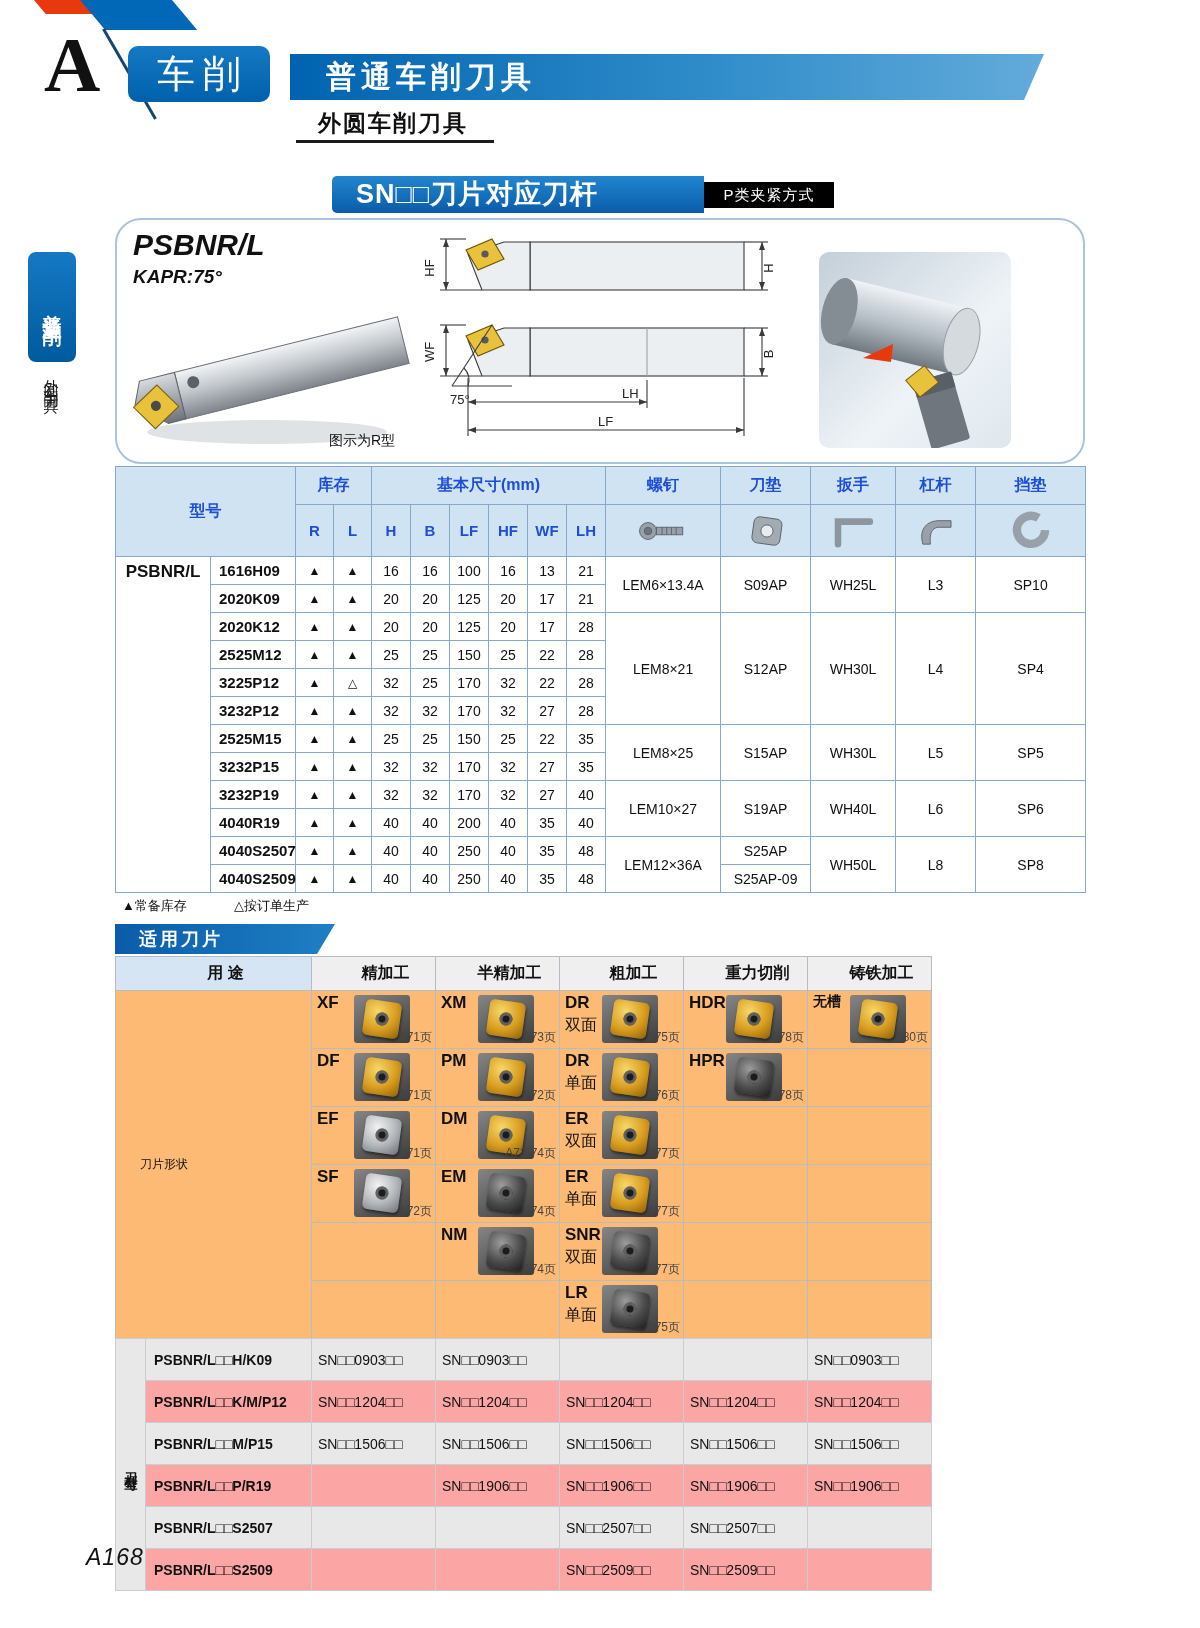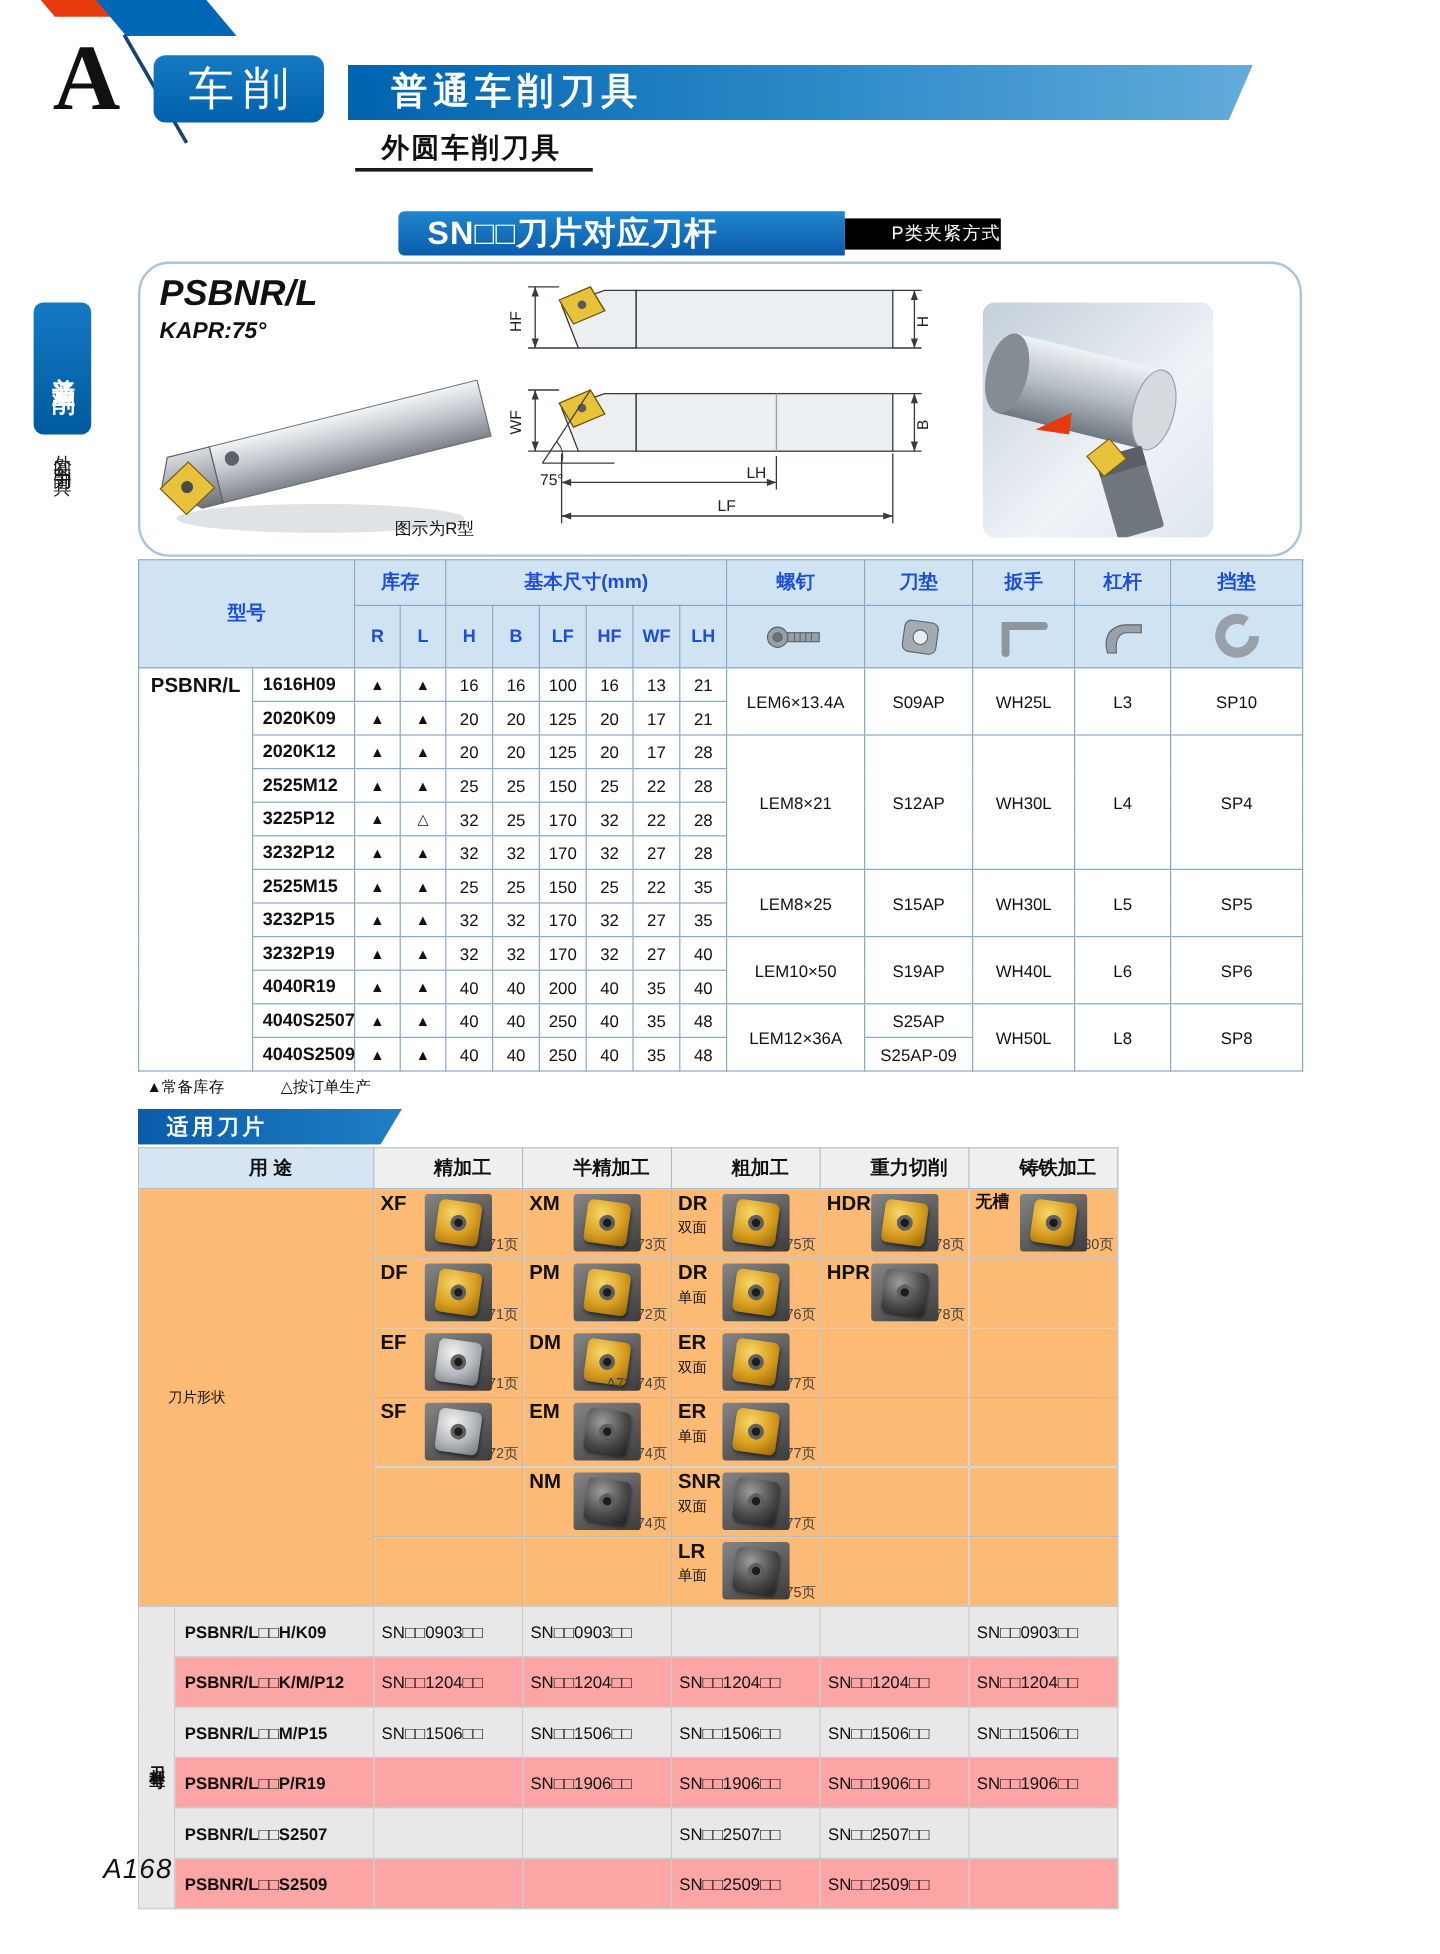--- a/index.html
+++ b/index.html
@@ -34,21 +34,21 @@
 .side-blue .v-text{writing-mode:vertical-lr;text-orientation:upright;font-size:19px;
                    font-weight:bold;letter-spacing:4px;}
 .side-sub{position:absolute;left:41px;top:368px;writing-mode:vertical-lr;text-orientation:upright;
           font-size:15px;letter-spacing:4px;color:#1a1a1a;}
 
 
 .sn-banner{position:absolute;left:332px;top:176px;width:372px;height:37px;
            background:linear-gradient(180deg,#2186cf,#0a5caa);border-radius:5px 0 0 5px;
            color:#fff;font-size:27px;font-weight:bold;line-height:37px;padding-left:24px;letter-spacing:1px;}
 .p-tag{position:absolute;left:704px;top:182px;width:130px;height:26px;background:#000;color:#fff;
-       font-size:15px;line-height:26px;text-align:right;letter-spacing:1px;}
+       font-size:15px;line-height:26px;text-align:center;letter-spacing:1px;}
 
 
 .product-panel{position:absolute;left:115px;top:218px;width:970px;height:246px;
                border:2px solid #aac4db;border-radius:26px;background:#fff;}
 .pp-model{position:absolute;left:16px;top:8px;font-size:30px;font-weight:bold;font-style:italic;}
 .pp-kapr{position:absolute;left:16px;top:46px;font-size:19px;font-weight:bold;font-style:italic;}
 .pp-photo{position:absolute;left:0;top:52px;width:300px;height:190px;}
 .pp-note{position:absolute;left:212px;top:212px;font-size:14px;}
 .pp-draw{position:absolute;left:295px;top:8px;width:460px;height:228px;}
 .pp-3d{position:absolute;left:702px;top:32px;width:192px;height:196px;border-radius:10px;
@@ -78,21 +78,21 @@
 .insert-table{position:absolute;left:115px;top:956px;width:816px;border-collapse:collapse;table-layout:fixed;}
 .insert-table th,.insert-table td{border:1px solid #b5bdc4;padding-left:24px;}
 .insert-table thead th{height:34px;font-size:16px;font-weight:bold;}
 .insert-table thead th.use{background:#d6e5f3;}
 .insert-table thead th.proc{background:#efefef;}
 .insert-table tbody td{height:58px;background:#fdba74;}
 td.shape-label{text-align:left;font-size:12px;}
 td.ins-cell{position:relative;padding:0;}
 .ins-code{position:absolute;left:5px;top:2px;font-size:17px;font-weight:bold;}
 .ins-code.flat{font-size:14px;}
-.ins-sub{position:absolute;left:5px;top:24px;font-size:12px;}
+.ins-sub{position:absolute;left:5px;top:24px;font-size:16px;}
 .chip-bg{position:absolute;left:42px;top:4px;width:56px;height:48px;border-radius:3px;
          background:linear-gradient(150deg,#858585,#3c3c3c);
          display:flex;align-items:center;justify-content:center;}
 .chip{width:36px;height:36px;border-radius:5px;position:relative;transform:rotate(8deg);
       box-shadow:1px 2px 3px rgba(0,0,0,.5);}
 .chip.gold{background:radial-gradient(circle at 35% 30%,#f7d768,#d89d1f 55%,#8f6208);}
 .chip.silver{background:radial-gradient(circle at 35% 30%,#f2f2f2,#b2b6ba 55%,#6e7276);}
 .chip.dark{background:radial-gradient(circle at 35% 30%,#9c9c9c,#4c4c4c 55%,#1d1d1d);}
 .chip .hole{position:absolute;left:50%;top:50%;width:13px;height:13px;transform:translate(-50%,-50%);
             border-radius:50%;background:#1c1c1c;box-shadow:inset 0 0 0 3px rgba(255,255,255,.3);}
@@ -425,21 +425,21 @@
       <tr>
         <td class="model-cell">3232P19</td>
         <td class="tri">▲</td>
         <td class="tri">▲</td>
         <td class="dim">32</td>
         <td class="dim">32</td>
         <td class="dim">170</td>
         <td class="dim">32</td>
         <td class="dim">27</td>
         <td class="dim">40</td>
-        <td class="acc" rowspan="2">LEM10×50</td>
+        <td class="acc" rowspan="2">LEM10×27</td>
         <td class="acc" rowspan="2">S19AP</td>
         <td class="acc" rowspan="2">WH40L</td>
         <td class="acc" rowspan="2">L6</td>
         <td class="acc" rowspan="2">SP6</td>
       </tr>
       <tr>
         <td class="model-cell">4040R19</td>
         <td class="tri">▲</td>
         <td class="tri">▲</td>
         <td class="dim">40</td>

